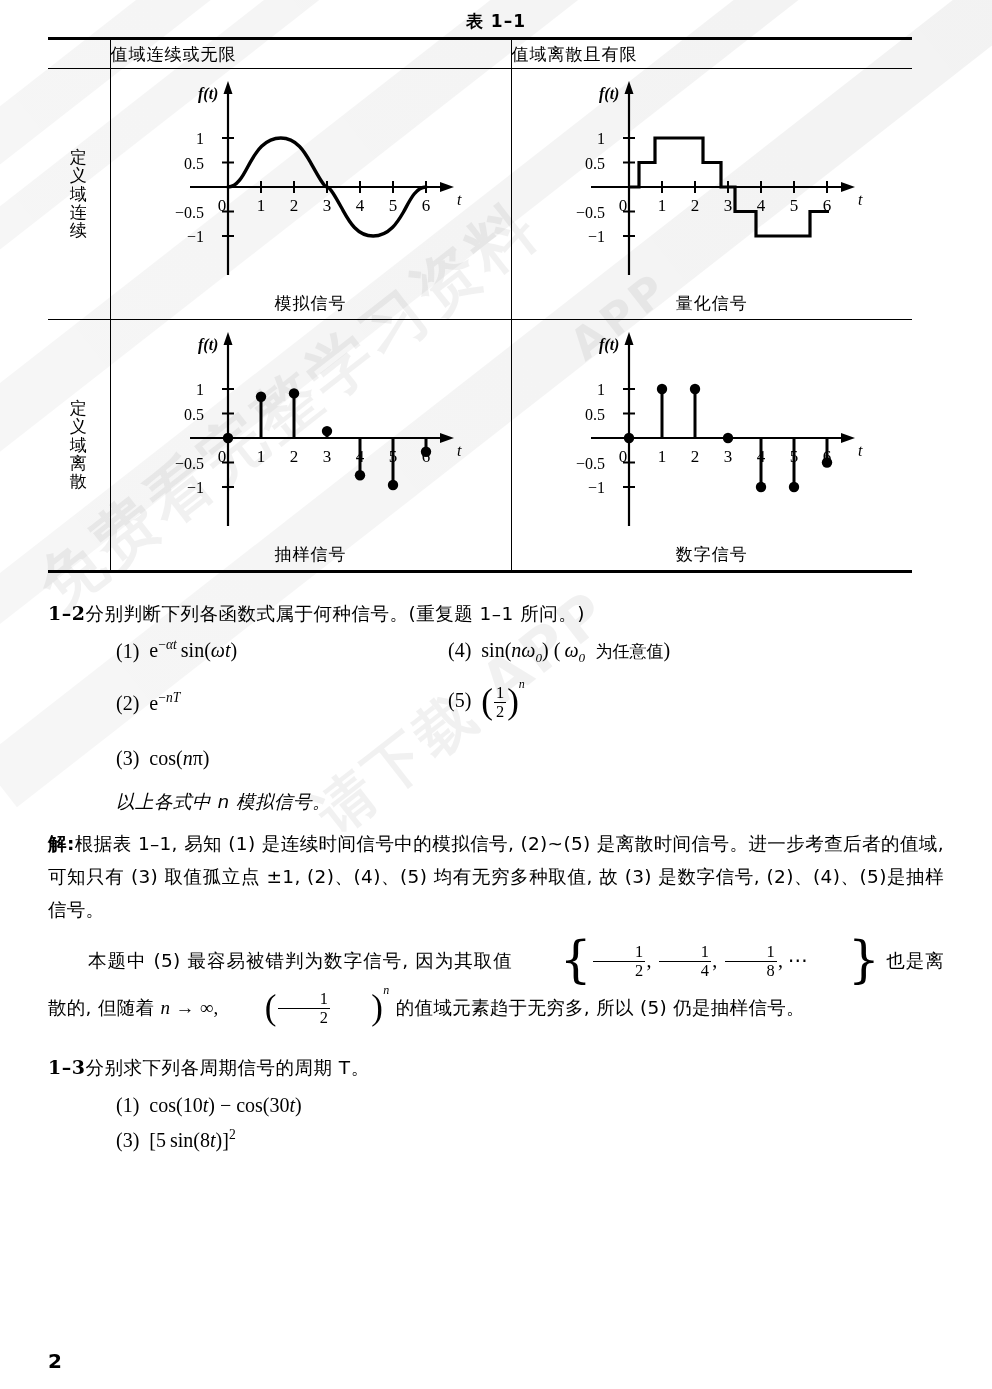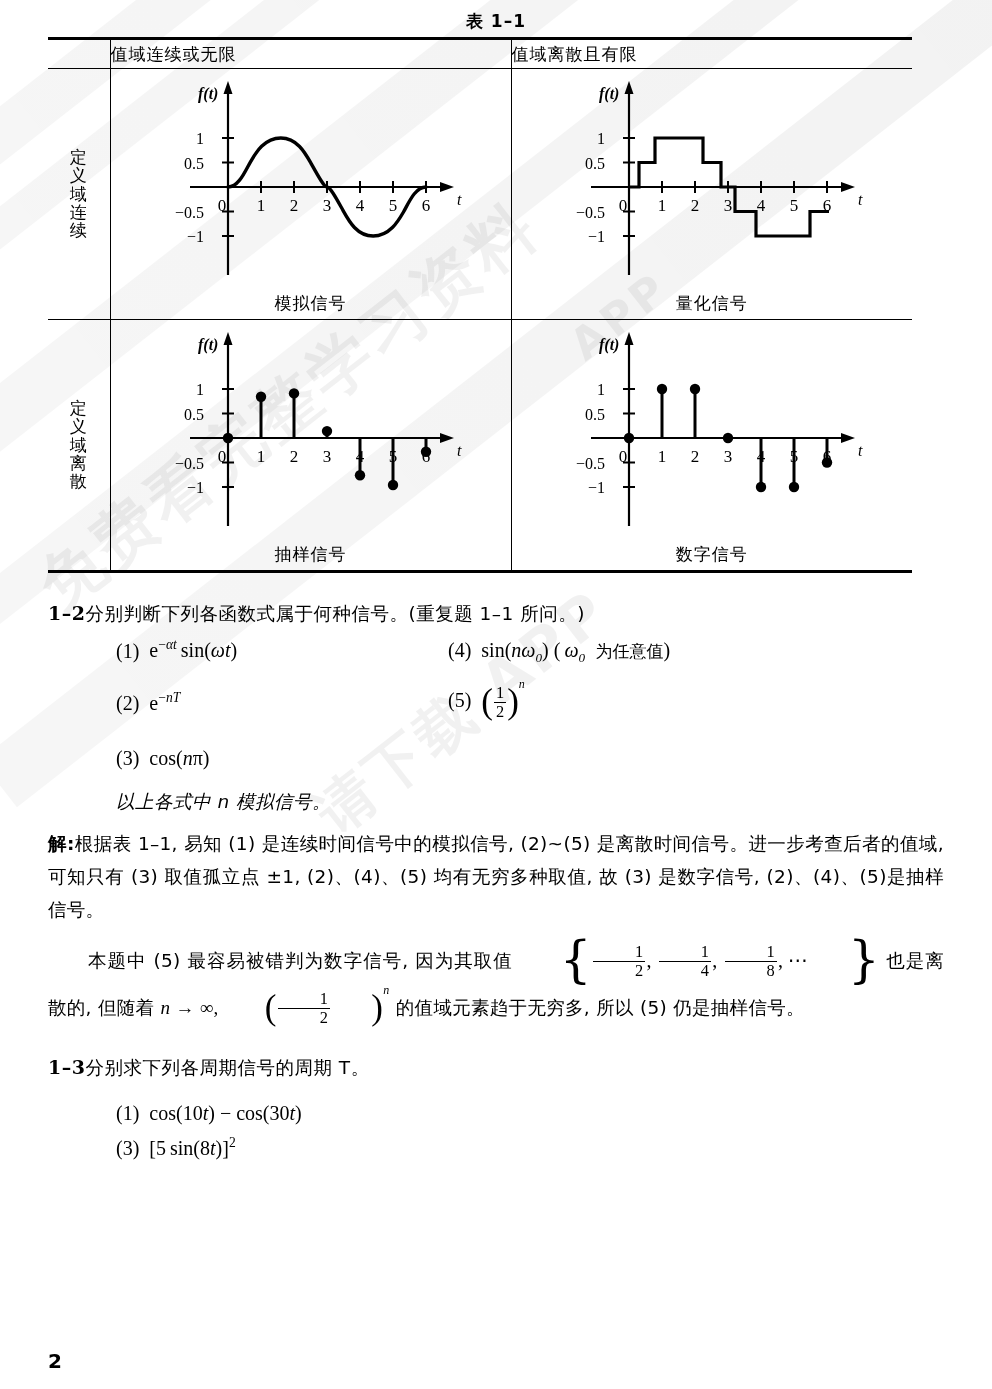--- a/index.html
+++ b/index.html
@@ -175,21 +175,21 @@
     font-family: "DejaVu Sans", sans-serif;
     font-size: 18.5px;
     line-height: 1.78;
     letter-spacing: 0.3px;
     text-align: justify;
   }
   .sol-key { font-weight: 700; }
   .sol-para2 { margin-top: 10px; text-indent: 40px; line-height: 2.35; }
 
   .prob3 { margin-top: 22px; }
-  .items3 { padding-left: 68px; margin-top: 20px; }
+  .items3 { padding-left: 68px; margin-top: 12px; }
   .items3 .item { margin-bottom: 12px; font-size: 20px; }
 
   .pageno {
     position: absolute;
     left: 48px;
     bottom: 16px;
     font-family: "DejaVu Sans", sans-serif;
     font-weight: 700;
     font-size: 20px;
     z-index: 3;

